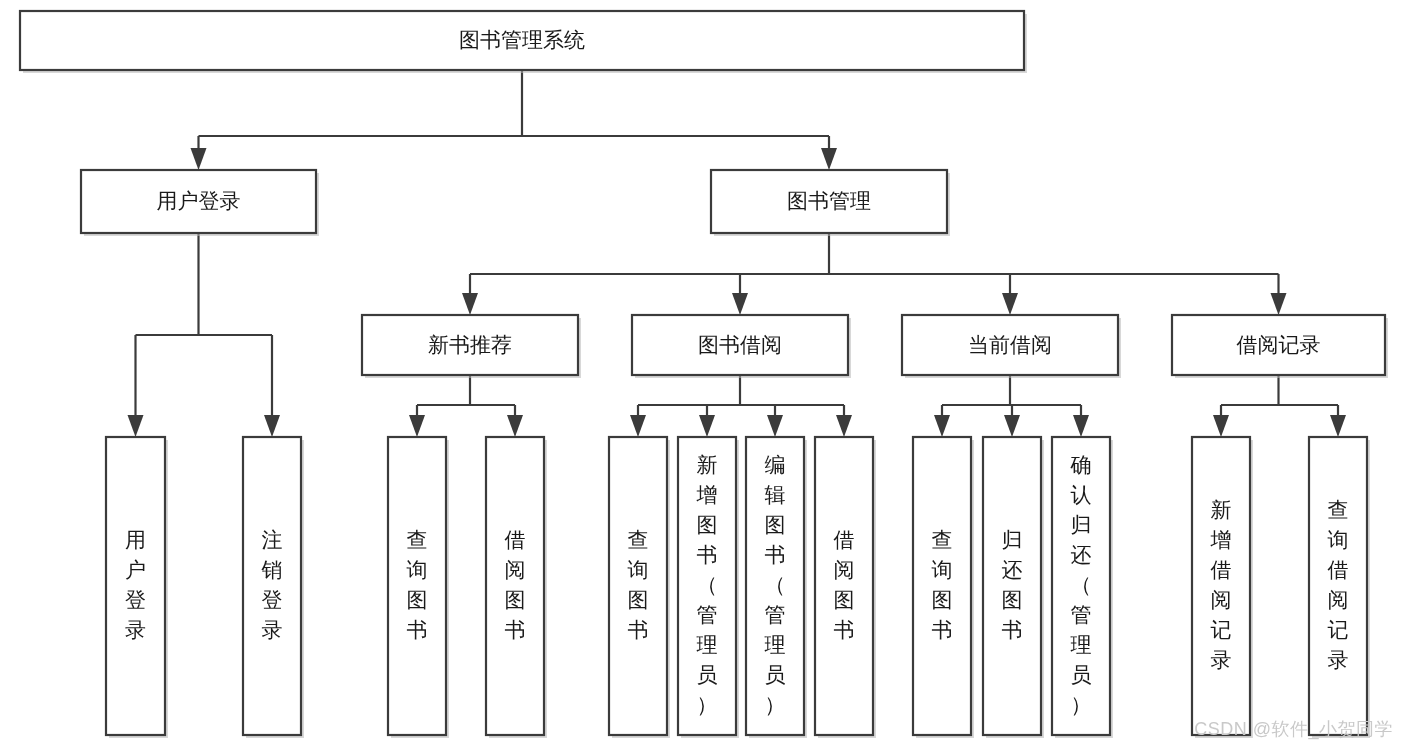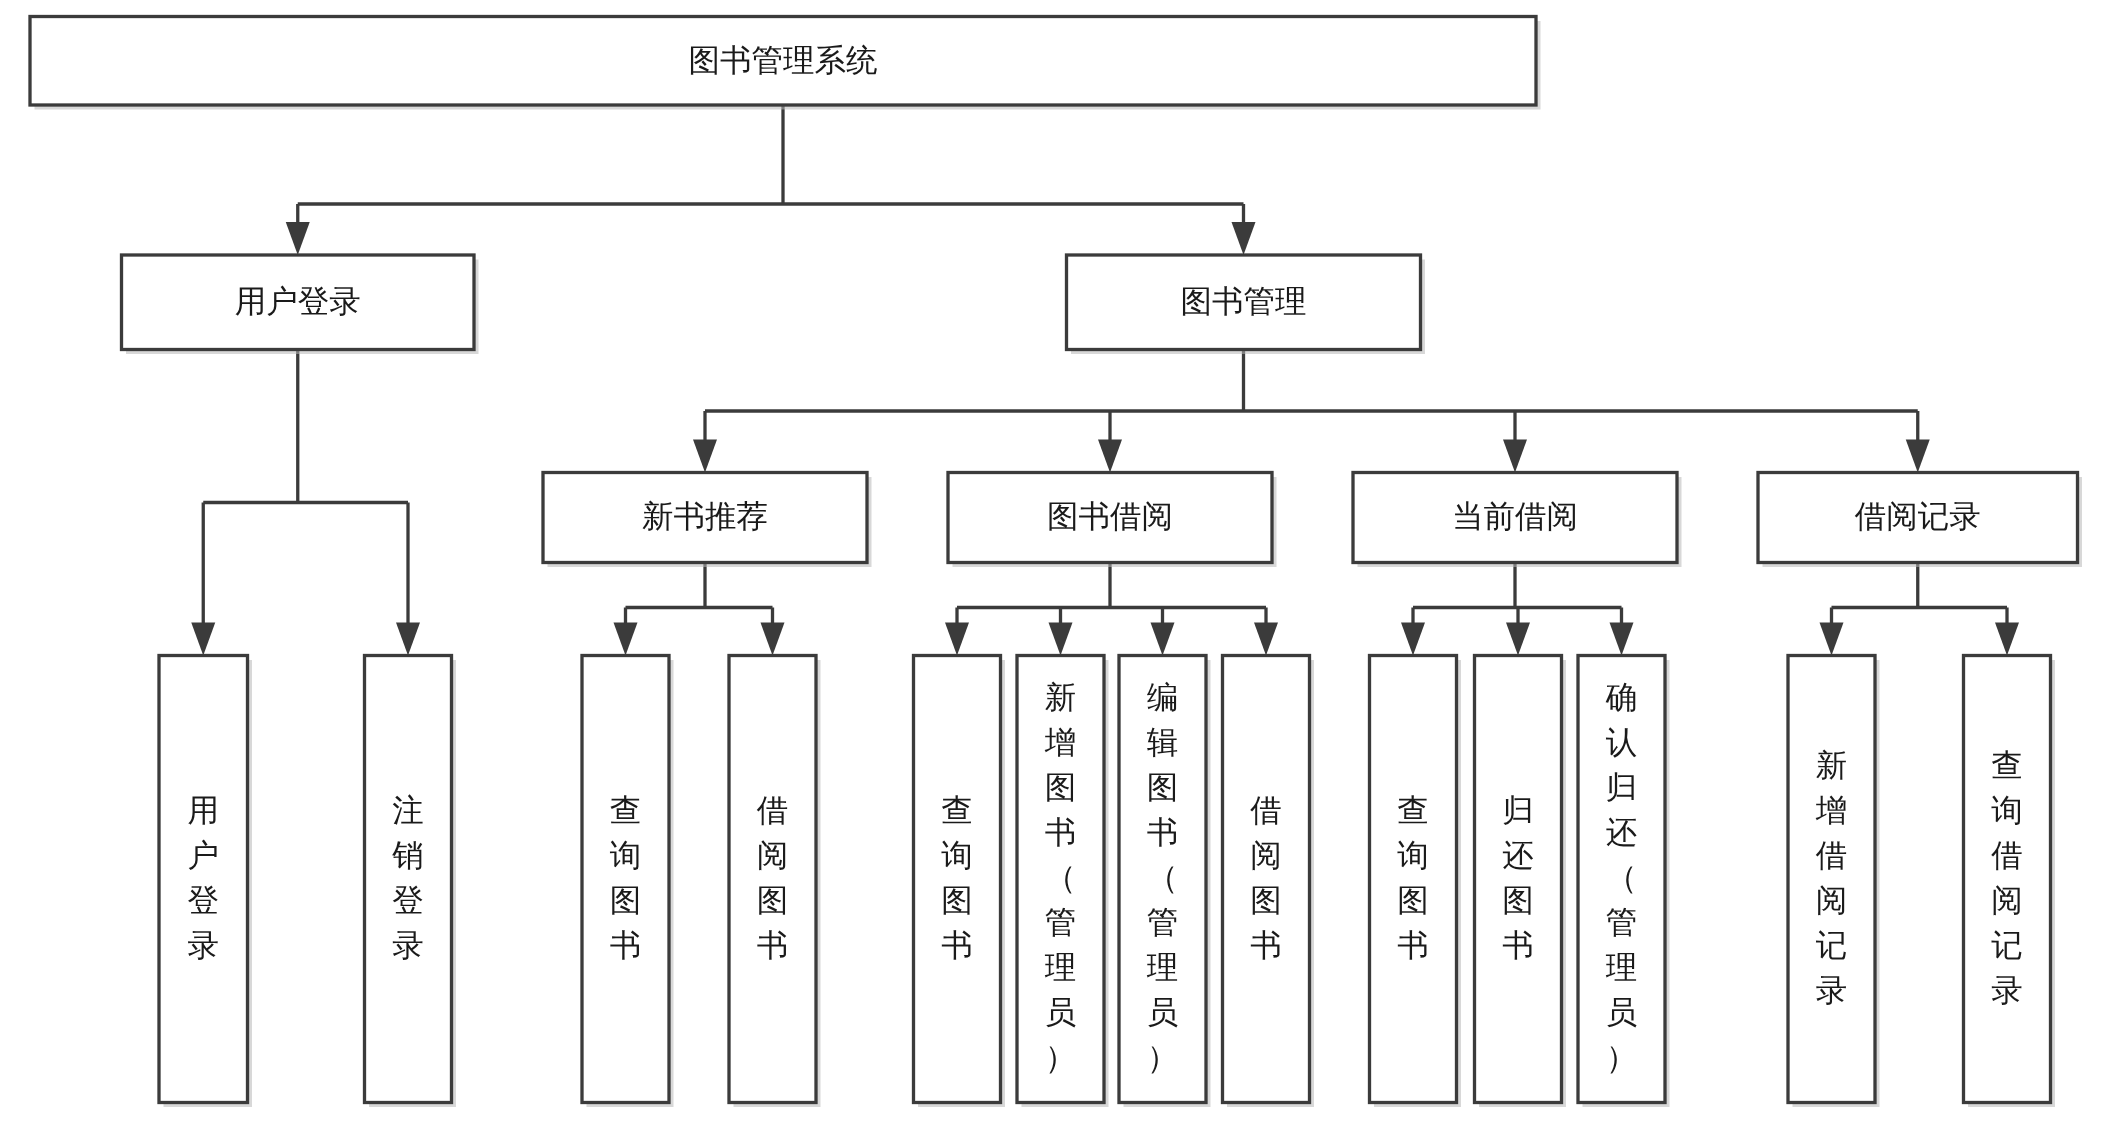--- a/index.html
+++ b/index.html
@@ -239,13 +239,14 @@
           <rect class="node-box" x="1192" y="437" width="58" height="298"></rect>
           <text class="node-label-v" x="1221" y="517"><tspan x="1221" dy="0">新</tspan><tspan x="1221" dy="30">增</tspan><tspan x="1221" dy="30">借</tspan><tspan x="1221" dy="30">阅</tspan><tspan x="1221" dy="30">记</tspan><tspan x="1221" dy="30">录</tspan></text>
         </g>
         <g>
           <rect class="node-shadow" x="1312" y="440" width="58" height="298"></rect>
           <rect class="node-box" x="1309" y="437" width="58" height="298"></rect>
           <text class="node-label-v" x="1338" y="517"><tspan x="1338" dy="0">查</tspan><tspan x="1338" dy="30">询</tspan><tspan x="1338" dy="30">借</tspan><tspan x="1338" dy="30">阅</tspan><tspan x="1338" dy="30">记</tspan><tspan x="1338" dy="30">录</tspan></text>
         </g>
       </g>
   </svg>
+  <div class="watermark">CSDN @软件_小贺同学</div>
 </div>
 
 </body></html>

